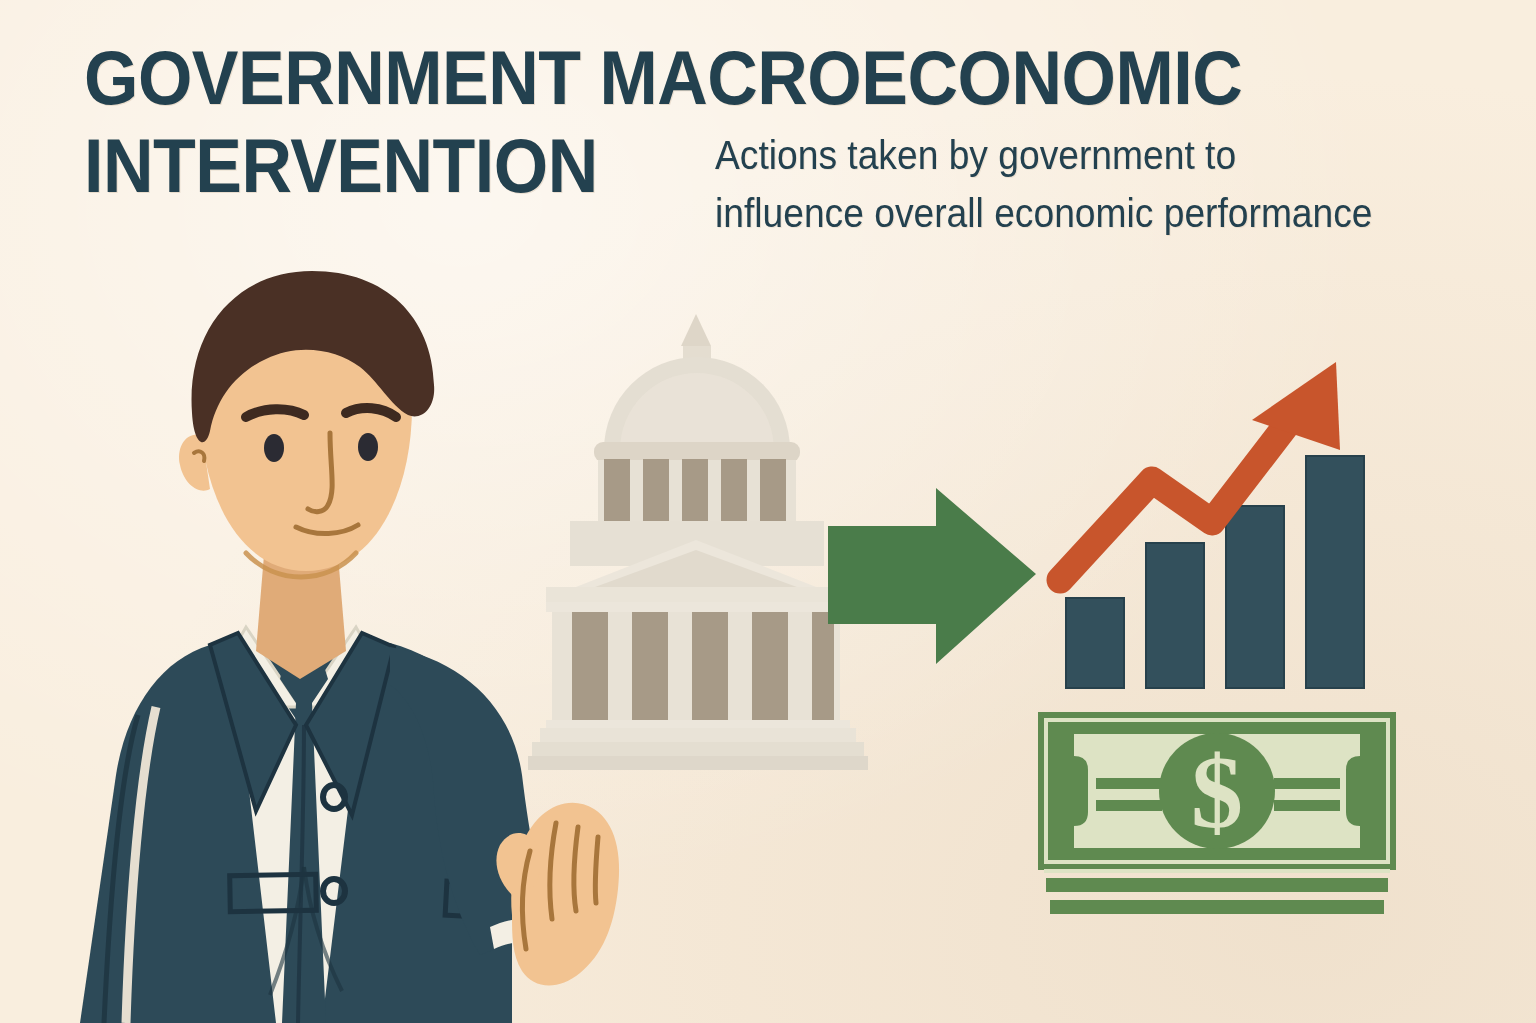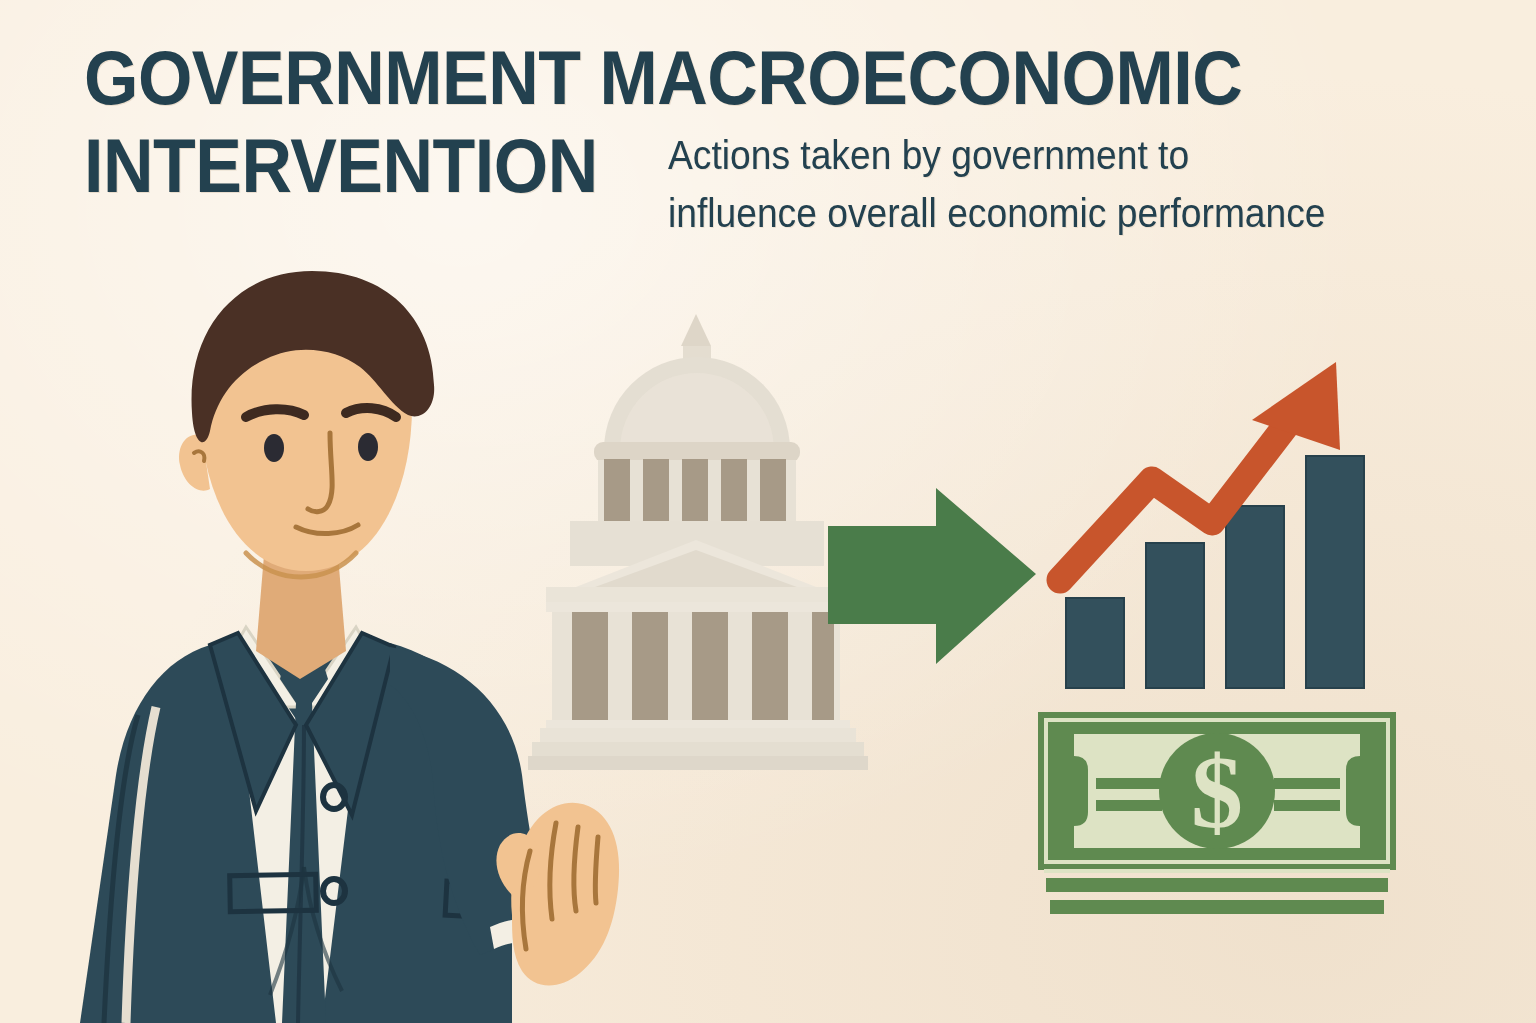--- a/index.html
+++ b/index.html
@@ -25,21 +25,21 @@
     font-size:76px;
     line-height:88px;
     letter-spacing:-0.5px;
     color:#23414f;
     text-transform:uppercase;
     transform:scaleX(.92);
     transform-origin:left center;
     white-space:nowrap;
     text-shadow:1px 1px 0 rgba(180,150,120,.25);
   }
-  #headline-row{display:flex;align-items:flex-start;}
+  #headline-row{display:flex;align-items:flex-start;gap:47px;}
   #subtitle{
     margin-left:26px;
     margin-top:4px;
     font-family:"Liberation Sans Narrow","Liberation Sans",sans-serif;
     font-size:40px;
     line-height:58px;
     color:#23414f;
     transform:scaleX(.93);
     transform-origin:left top;
     white-space:nowrap;

